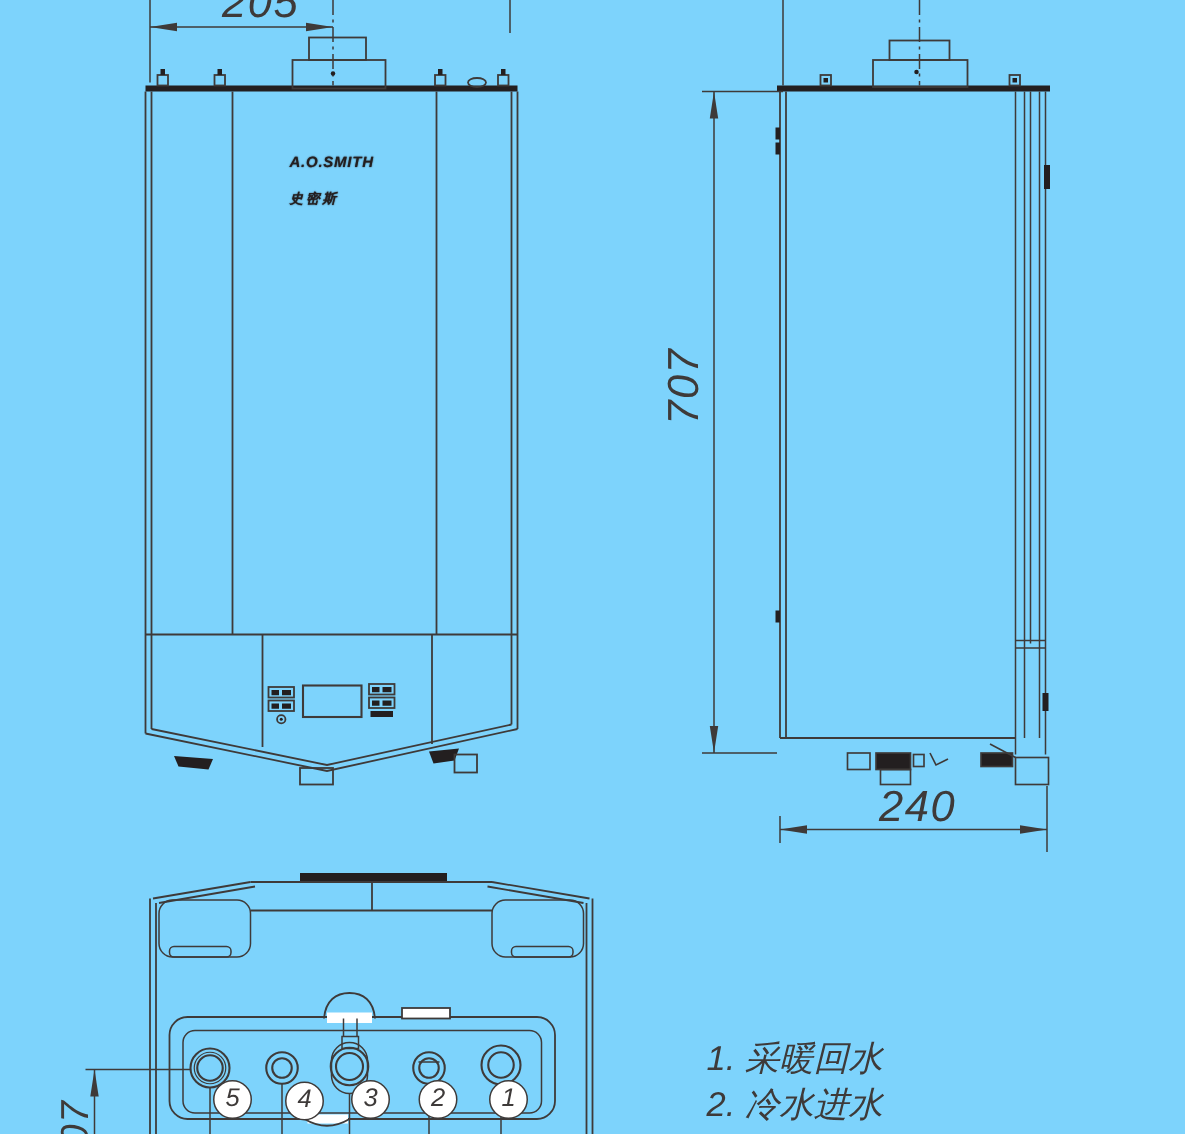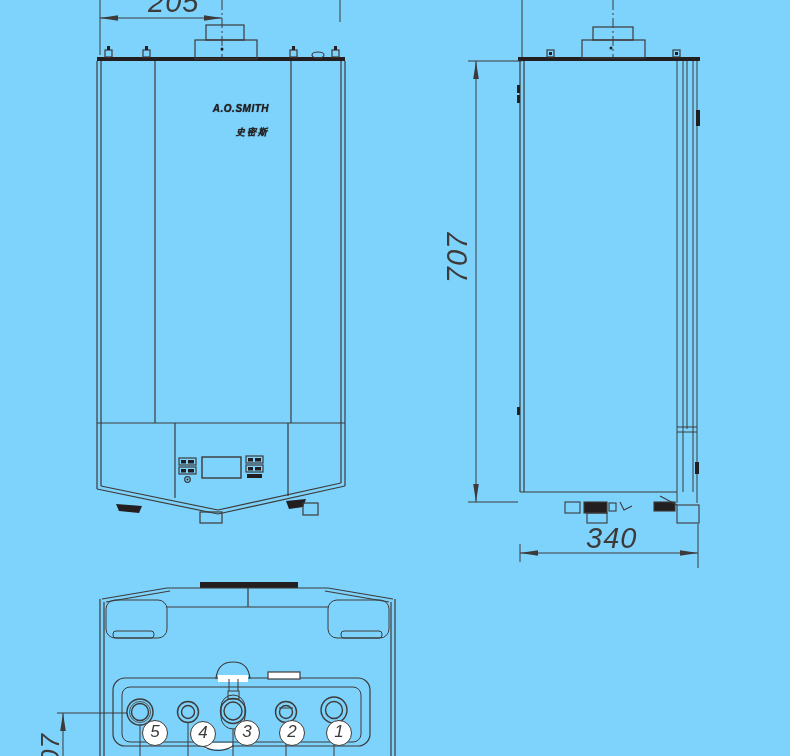--- a/index.html
+++ b/index.html
@@ -6,21 +6,21 @@
   #stage{position:relative;width:790px;height:756px;background:#7dd3fc;overflow:hidden;
          font-family:"Liberation Sans","DejaVu Sans",sans-serif;color:#3e3a39;font-style:italic;}
   #lineart{position:absolute;left:0;top:0;}
   .dim{position:absolute;font-size:29px;color:#3e3a39;white-space:nowrap;letter-spacing:1px;}
   .dim-vert{transform:rotate(-90deg);transform-origin:center center;text-align:center;}
   .port-num{position:absolute;width:26px;height:26px;border:1.7px solid #3e3a39;border-radius:50%;
             box-sizing:border-box;text-align:center;line-height:22px;font-size:17px;color:#3e3a39;
             background:#fff;}
   .legend{position:absolute;left:471px;top:690px;font-size:23px;line-height:31px;color:#3e3a39;}
   .legend div{white-space:nowrap;}
-  .logo{position:absolute;left:193px;top:103px;width:76px;text-align:right;color:#231f20;}
+  .logo{position:absolute;left:193px;top:103px;width:76px;text-align:left;color:#231f20;}
   .logo .l1{font-size:10px;font-weight:bold;letter-spacing:.5px;text-shadow:0 0 1px #231f20;}
   .logo .l2{font-size:9px;font-weight:bold;margin-top:12px;letter-spacing:2px;text-shadow:0 0 1px #231f20;}
 </style>
 </head>
 <body>
 
 <div id="stage">
 
   <svg id="lineart" width="790" height="756" viewBox="0 0 790 756">
 
@@ -239,29 +239,33 @@
     <g stroke="#3e3a39" stroke-width="1">
       <line x1="63" y1="713" x2="63" y2="756"></line>
       <polygon points="63,713 60.2,731 65.8,731" fill="#3e3a39" stroke="none"></polygon>
     </g>
   </svg>
 
   <div class="dim" style="left:148px;top:-14px;">205</div>
 
   <div class="dim dim-vert" style="left:428px;top:241px;width:58px;">707</div>
 
-  <div class="dim" style="left:586px;top:522px;">340</div>
+  <div class="dim" style="left:586px;top:522px;">240</div>
 
   <div class="dim dim-vert" style="left:32px;top:733px;width:36px;font-size:26px;">07</div>
 
   <div class="logo">
     <div class="l1">A.O.SMITH</div>
     <div class="l2">史密斯</div>
   </div>
 
   <div class="port-num" style="left:142px;top:720px;">5</div>
   <div class="port-num" style="left:190px;top:721px;">4</div>
   <div class="port-num" style="left:234px;top:720px;">3</div>
   <div class="port-num" style="left:279px;top:720px;">2</div>
   <div class="port-num" style="left:326px;top:720px;">1</div>
 
+  <div class="legend">
+    <div>1. 采暖回水</div>
+    <div>2. 冷水进水</div>
+  </div>
 
 </div>
 
 </body></html>

